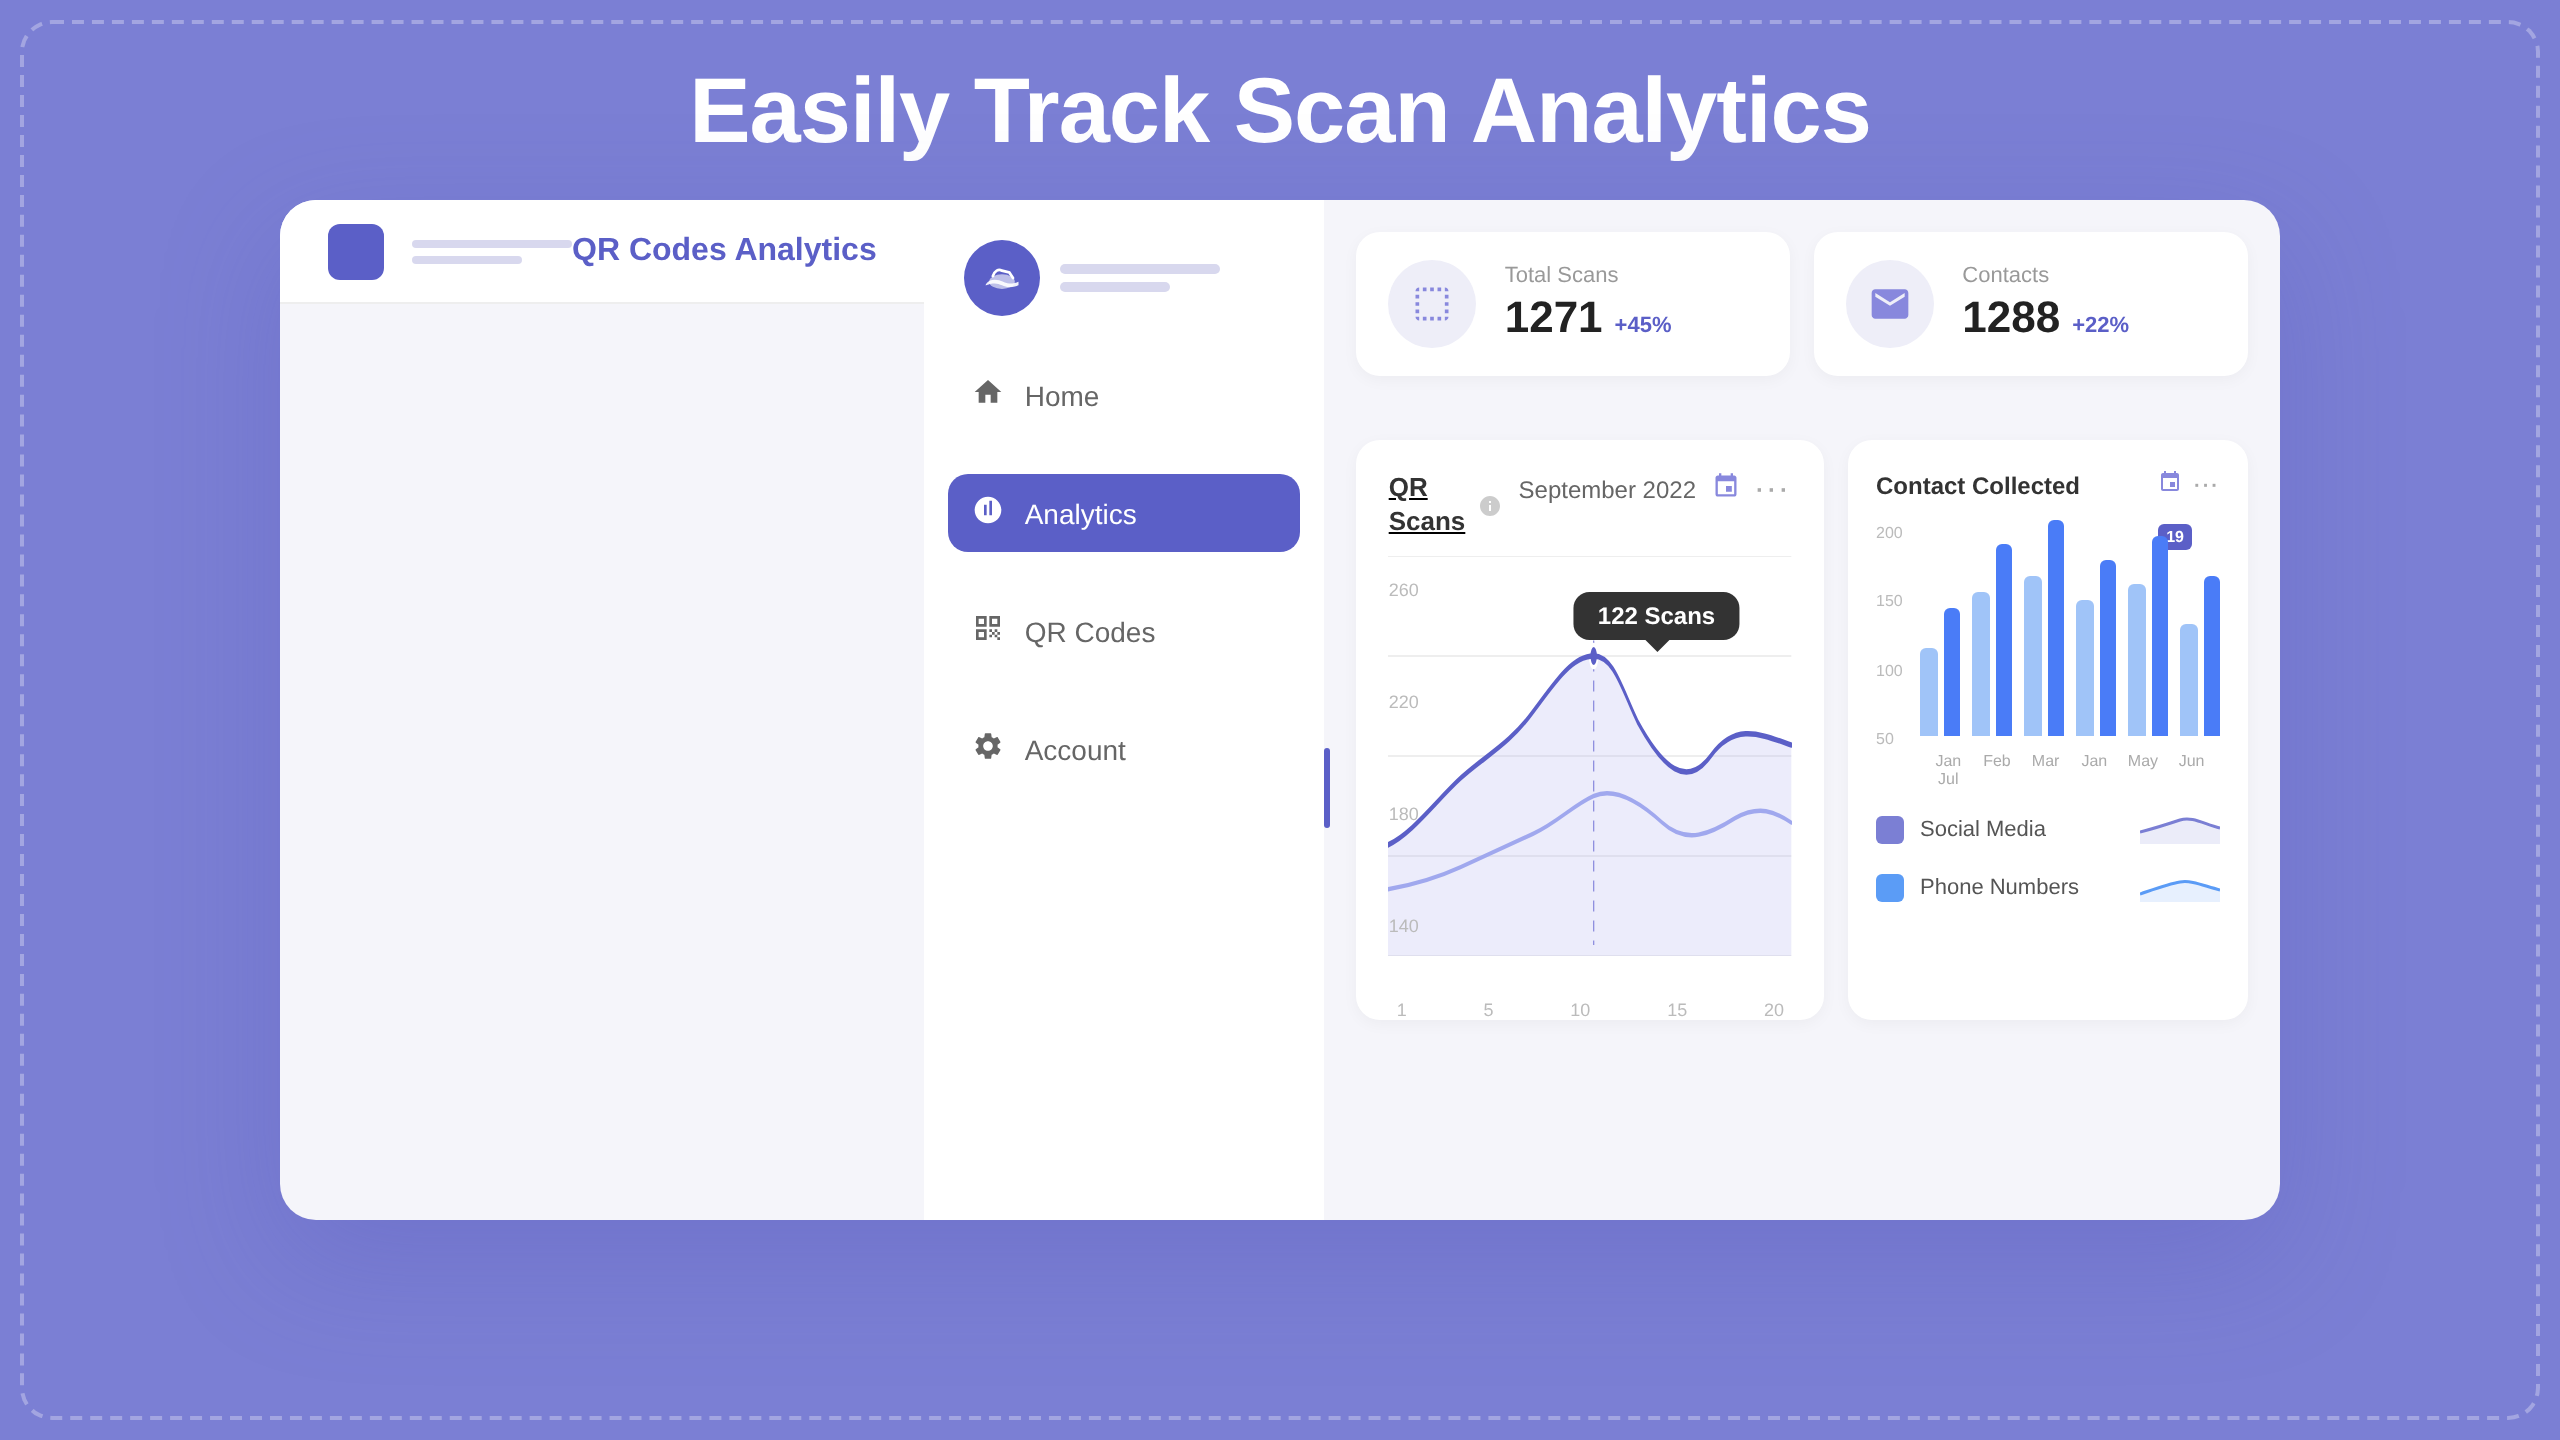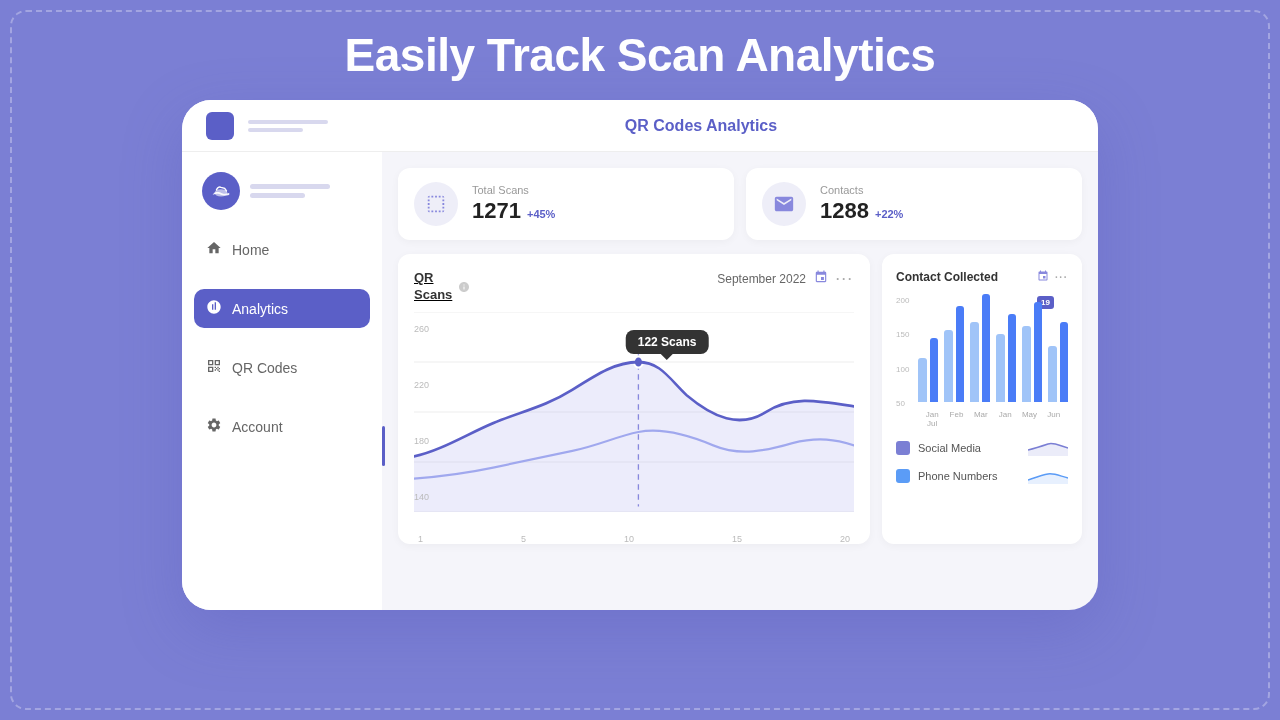--- a/index.html
+++ b/index.html
@@ -33,27 +33,27 @@
       font-size: 46px;
       font-weight: 800;
       color: white;
       letter-spacing: -0.5px;
     }
 
     .app-window {
       position: relative;
       z-index: 1;
       margin: 0 auto;
-      width: 916px;
+      width: 1000px;
       height: 510px;
       background: #f5f5fa;
-      border-radius: 29px;
+      border-radius: 18px;
       box-shadow: 0 20px 60px rgba(80,80,180,0.25);
       display: flex;
-      flex-direction: column;
+      flex-direction: row;
       overflow: hidden;
     }
 
     
     .topbar {
       height: 52px;
       background: white;
       display: flex;
       align-items: center;
       padding: 0 24px;
@@ -170,21 +170,21 @@
       flex: 1;
       padding: 16px;
       overflow: hidden;
       position: relative;
     }
 
     
     .stats-row {
       display: flex;
       gap: 12px;
-      margin-bottom: 14px;
+      margin-bottom: 32px;
     }
     .stat-card {
       flex: 1;
       background: white;
       border-radius: 12px;
       padding: 14px 16px;
       display: flex;
       align-items: center;
       gap: 14px;
       box-shadow: 0 2px 8px rgba(0,0,0,0.04);

